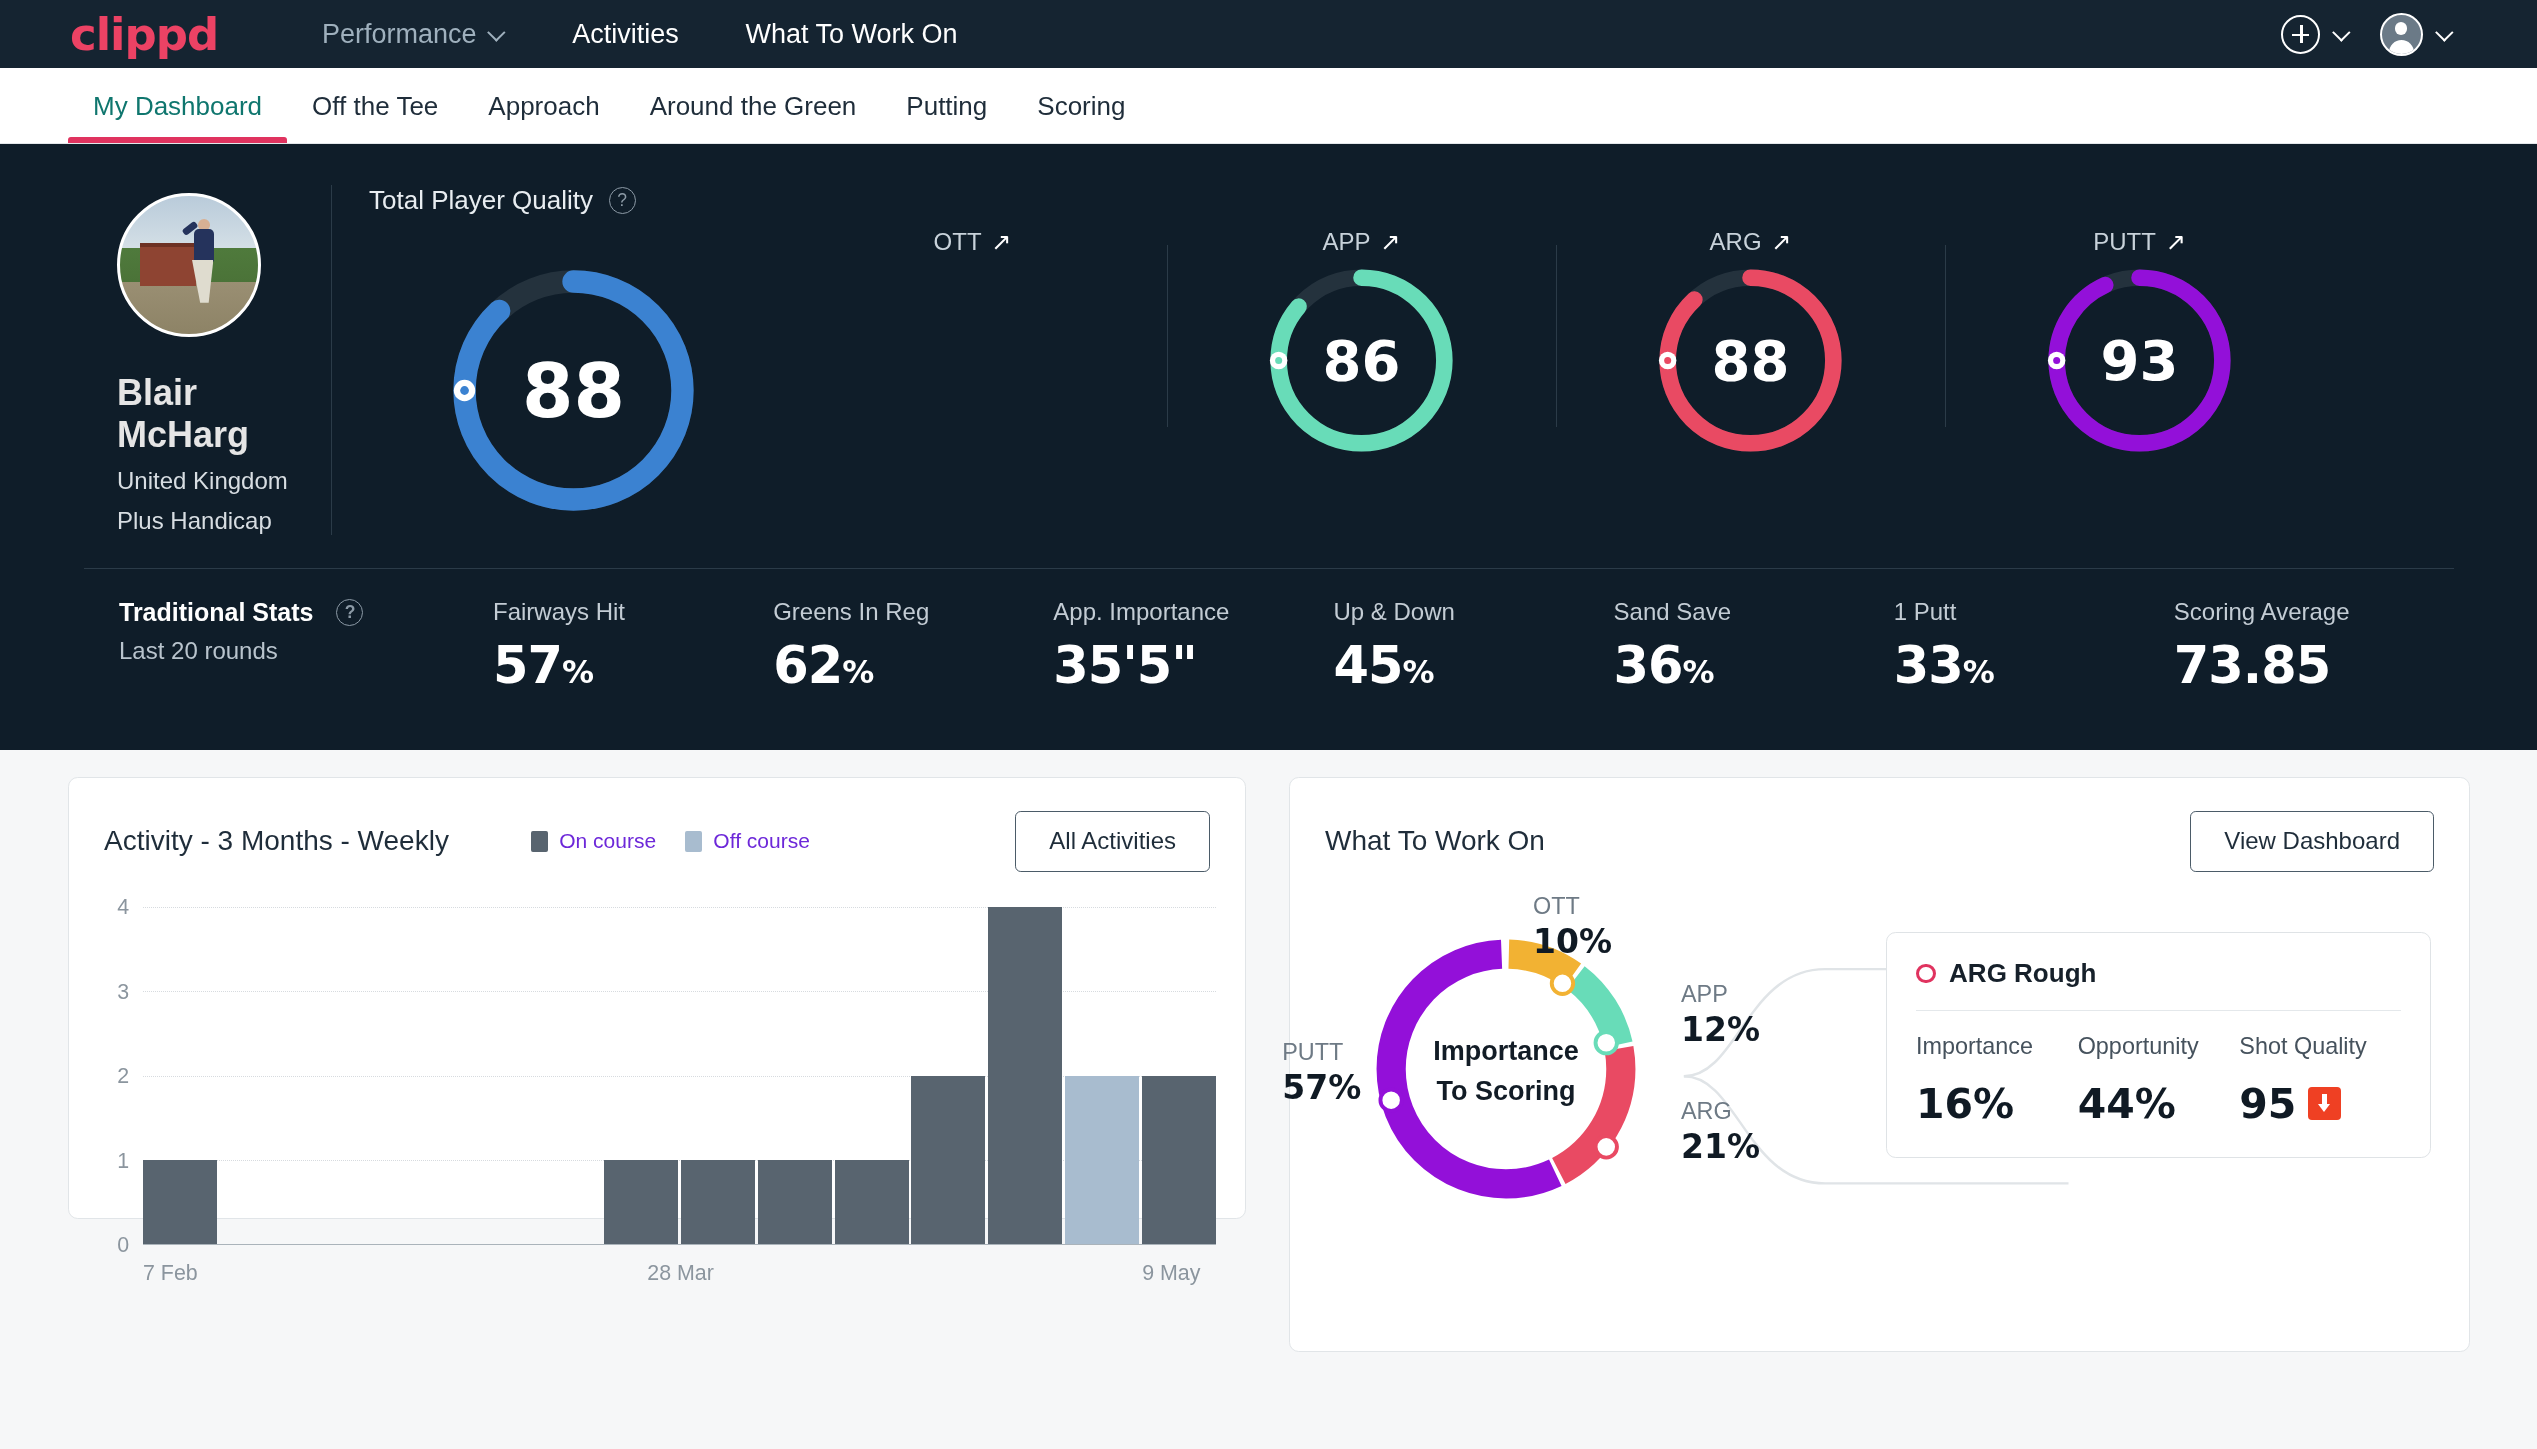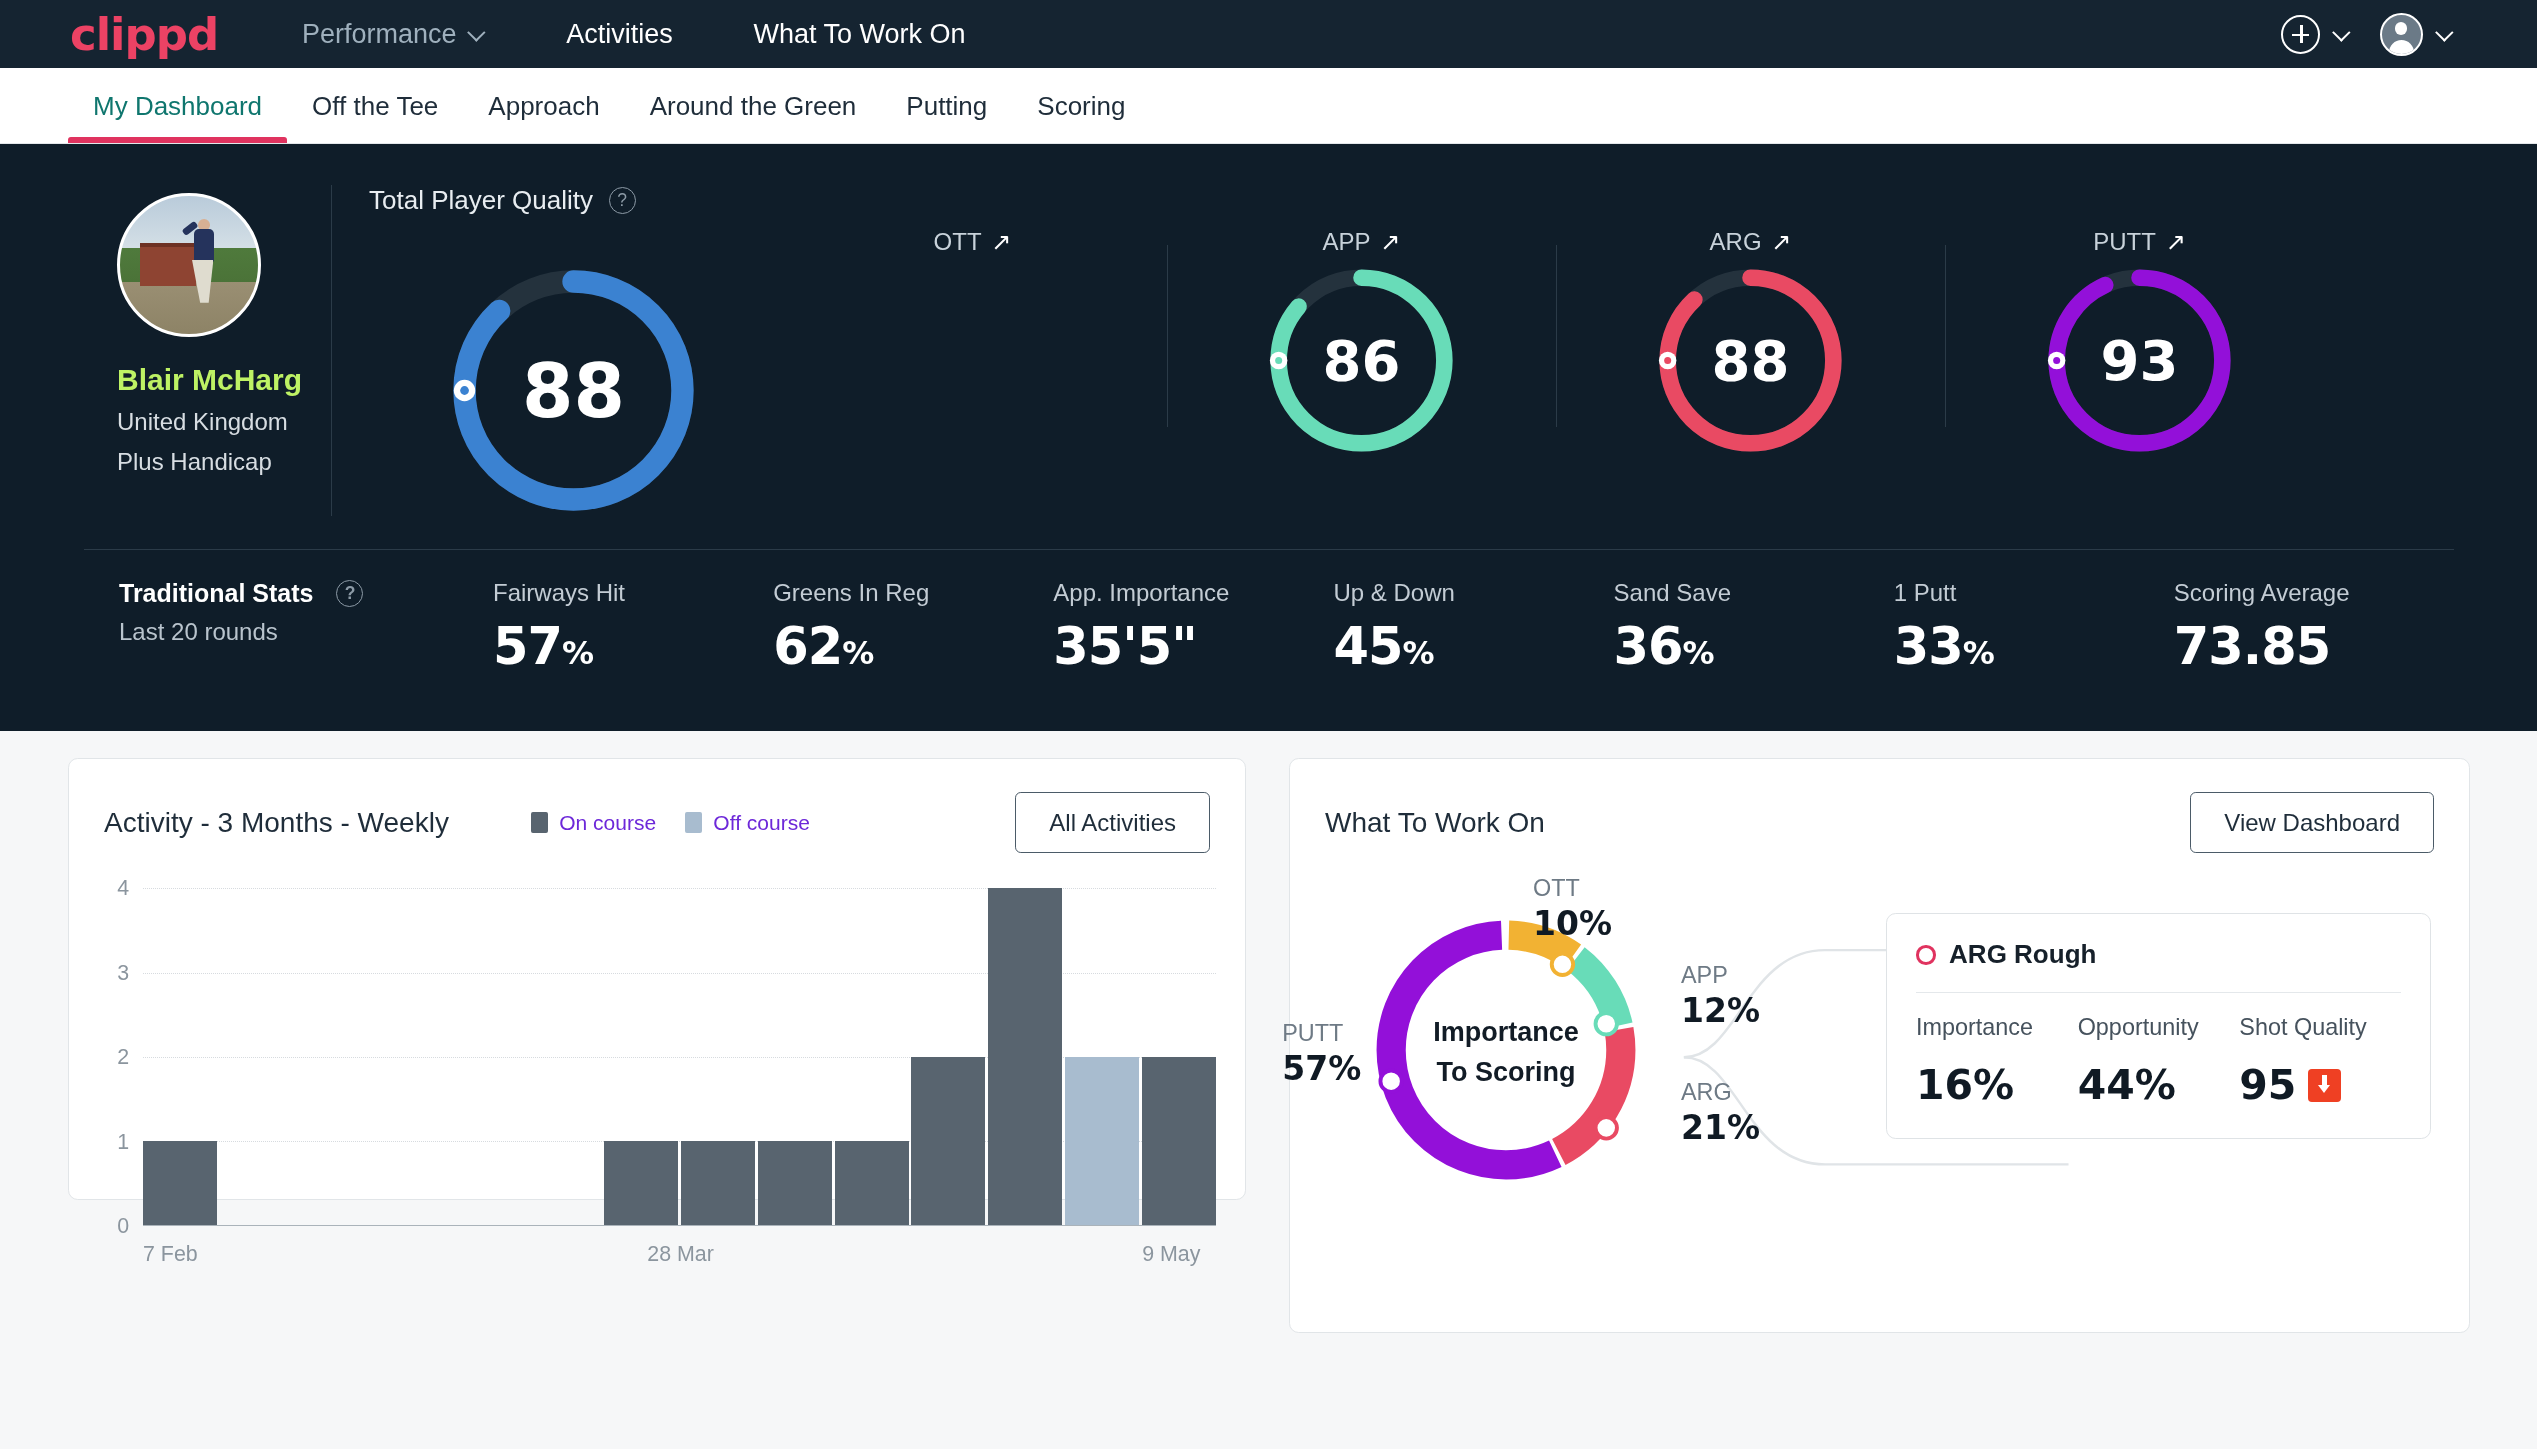--- a/index.html
+++ b/index.html
@@ -21,21 +21,21 @@
   }
   .brand {
     font-size:45px;
     font-weight:bold;
     color:#ec4264;
     letter-spacing:-1px;
     margin-left:25px;
     margin-right:76px;
     font-family:"DejaVu Sans", sans-serif;
   }
-  .nav-links { display:flex; align-items:center; gap:65px; }
+  .nav-links { display:flex; align-items:center; gap:51px;margin-left:20px; }
   .nav-link {
     font-size:27px;
     color:#ffffff;
     display:flex;
     align-items:center;
     gap:11.7px;
     cursor:pointer;
     padding:5.8px 7.8px;
   }
   .nav-link.muted { color:#9fb0bd; }
@@ -124,21 +124,21 @@
     border-radius:50%; background:#d8b094;
   }
   .pphoto .golfer-leg {
     position:absolute; left:72px; top:64px; width:21.4px; height:43px;
     background:#dfdccf; clip-path:polygon(0 0,100% 0,78% 100%,38% 100%);
   }
   .pphoto .golfer-arm {
     position:absolute; left:62px; top:29px; width:15.6px; height:6.8px;
     background:#25335c; transform:rotate(-38deg); border-radius:2.9px;
   }
-  .pname { font-size:30px; font-weight:bold; color:#bef264; margin-top:26px; }
+  .pname { font-size:36px; font-weight:bold; color:#e5e5e5; margin-top:35px; }
   .pmeta { font-size:24px; color:#d7dde2; margin-top:11.7px; }
 
   .tpq-wrap {
     flex:1; border-left:1px solid #2b3b48; padding-left:37px; padding-right:39px;
   }
   .tpq-head {
     display:flex; align-items:center; gap:15.6px;
     font-size:26px; color:#e8edf1; margin-bottom:11.7px;
   }
   .qmark {

